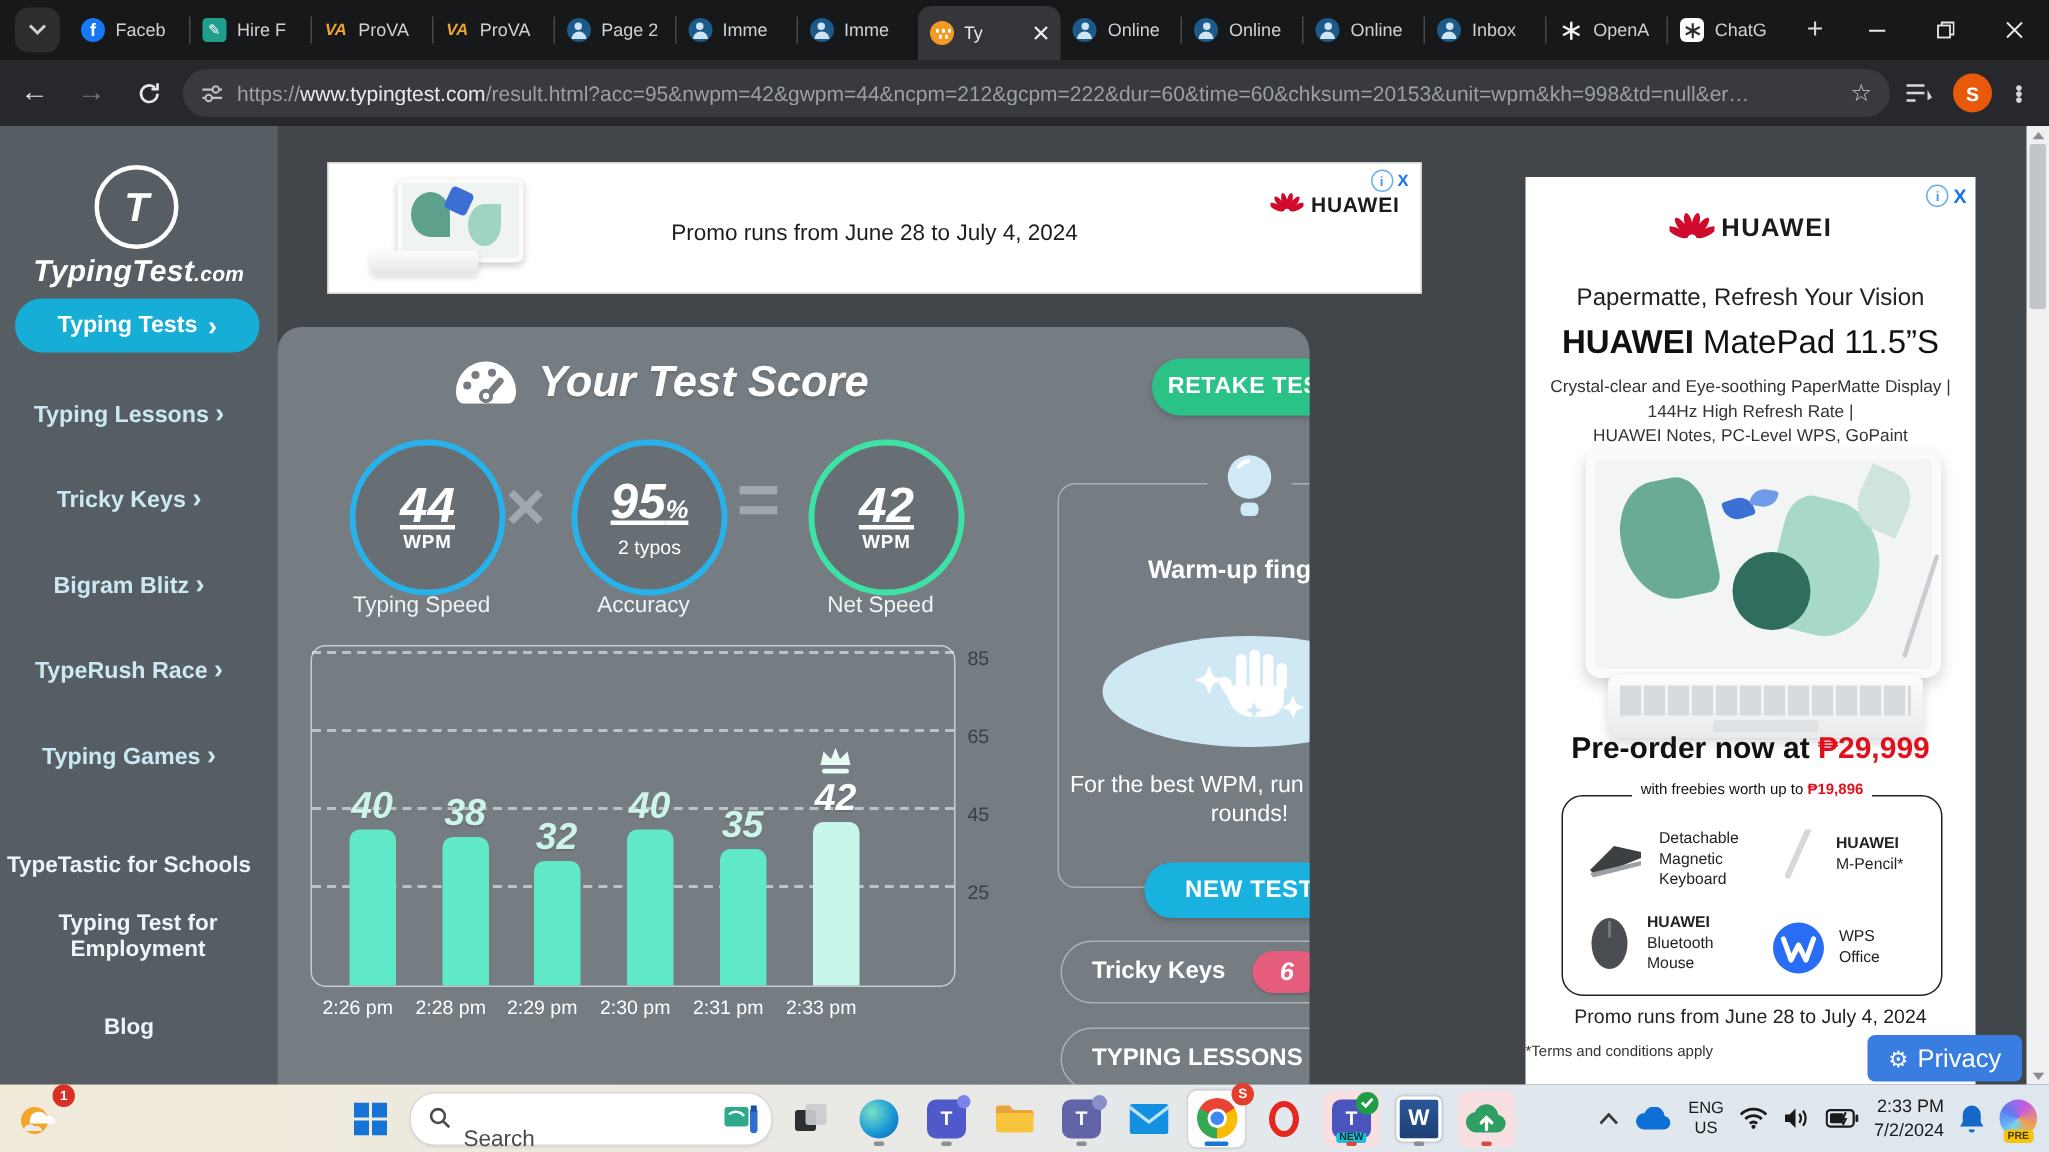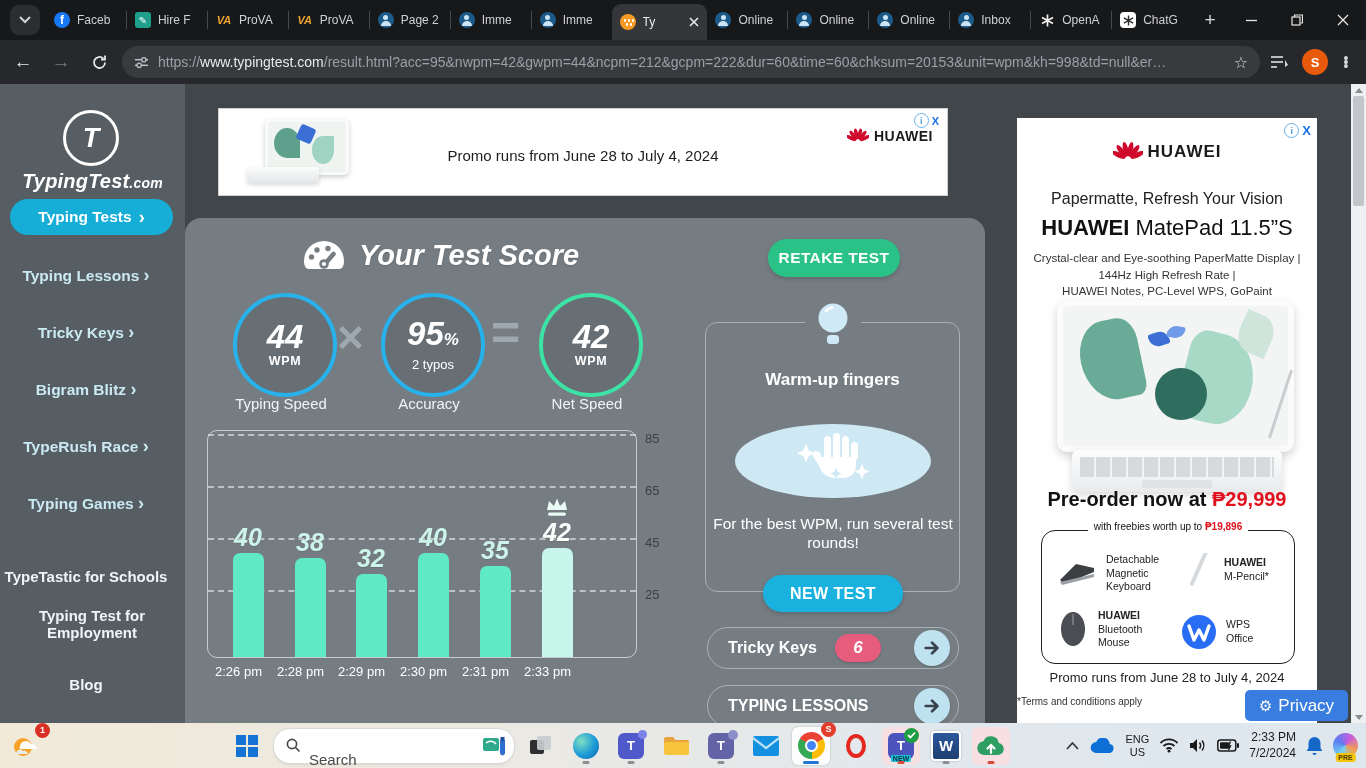--- a/index.html
+++ b/index.html
@@ -51,29 +51,29 @@
   .chev{font-weight:800;font-size:18px;position:relative;top:0px;}
 
   
   .banner{left:218px;top:108px;width:730px;height:88px;background:#fff;border:1px solid #cfcfcf;box-sizing:border-box;}
   .banner .promo{position:absolute;left:0;right:0;top:38px;text-align:center;font-size:15px;color:#1d1d1f;}
   .adchoice{position:absolute;display:flex;gap:3px;align-items:center;color:#1a73e8;font-size:11px;font-weight:700;}
   .adc-i{width:13px;height:13px;border:1.5px solid #6ab2e8;border-radius:50%;display:flex;align-items:center;justify-content:center;font-size:9px;color:#4a9be0;}
   .hbrand{display:flex;align-items:center;gap:5px;font-weight:800;font-size:14px;color:#1a1a1a;letter-spacing:.5px;}
 
   
-  .card{left:185px;top:218px;width:800px;height:505px;background:#757d83;border-radius:16px 16px 0 0;overflow:hidden;}
+  .card{left:185px;top:218px;width:688px;height:505px;background:#757d83;border-radius:16px 16px 0 0;overflow:hidden;}
   .score-head{position:absolute;left:40px;top:20px;width:430px;display:flex;align-items:center;justify-content:center;gap:12px;color:#fff;}
   .score-title{font-size:29px;font-weight:800;font-style:italic;text-shadow:0 1px 2px rgba(0,0,0,.15);}
   .btn{border-radius:22px;color:#fff;font-weight:700;display:flex;align-items:center;justify-content:center;letter-spacing:.4px;box-shadow:0 2px 4px rgba(0,0,0,.18);}
   .retake{left:583px;top:21px;width:132px;height:38px;background:#2bc287;font-size:15.5px;}
   .newtest{left:578px;top:357px;width:140px;height:37px;background:#19b2de;font-size:16px;}
   .circle{width:96px;height:96px;border-radius:50%;background:#676f75;border:4px solid #28b2ec;display:flex;flex-direction:column;align-items:center;justify-content:center;color:#fff;}
   .circle.green{border-color:#3ce3a4;}
-  .cval{font-size:33px;font-weight:800;font-style:italic;line-height:30px;}
+  .cval{font-size:33px;font-weight:800;font-style:italic;line-height:30px;text-decoration:underline;}
   .cval small{font-size:17px;}
   .cunit{font-size:12.5px;font-weight:700;letter-spacing:.6px;margin-top:2px;}
   .ctypos{font-size:13px;margin-top:2px;}
   .clabel{position:absolute;width:140px;text-align:center;color:#f1f4f5;font-size:15px;}
   .op{position:absolute;color:#9fa8ae;font-weight:800;}
 
   
   .plot{left:22px;top:212px;width:430px;height:228px;border:1.5px solid #c6cccf;border-radius:10px;box-sizing:border-box;}
   .gl{position:absolute;left:0;right:0;border-top:2px dashed rgba(233,238,241,.62);}
   .yt{position:absolute;left:8px;font-size:13px;color:#394046;}

